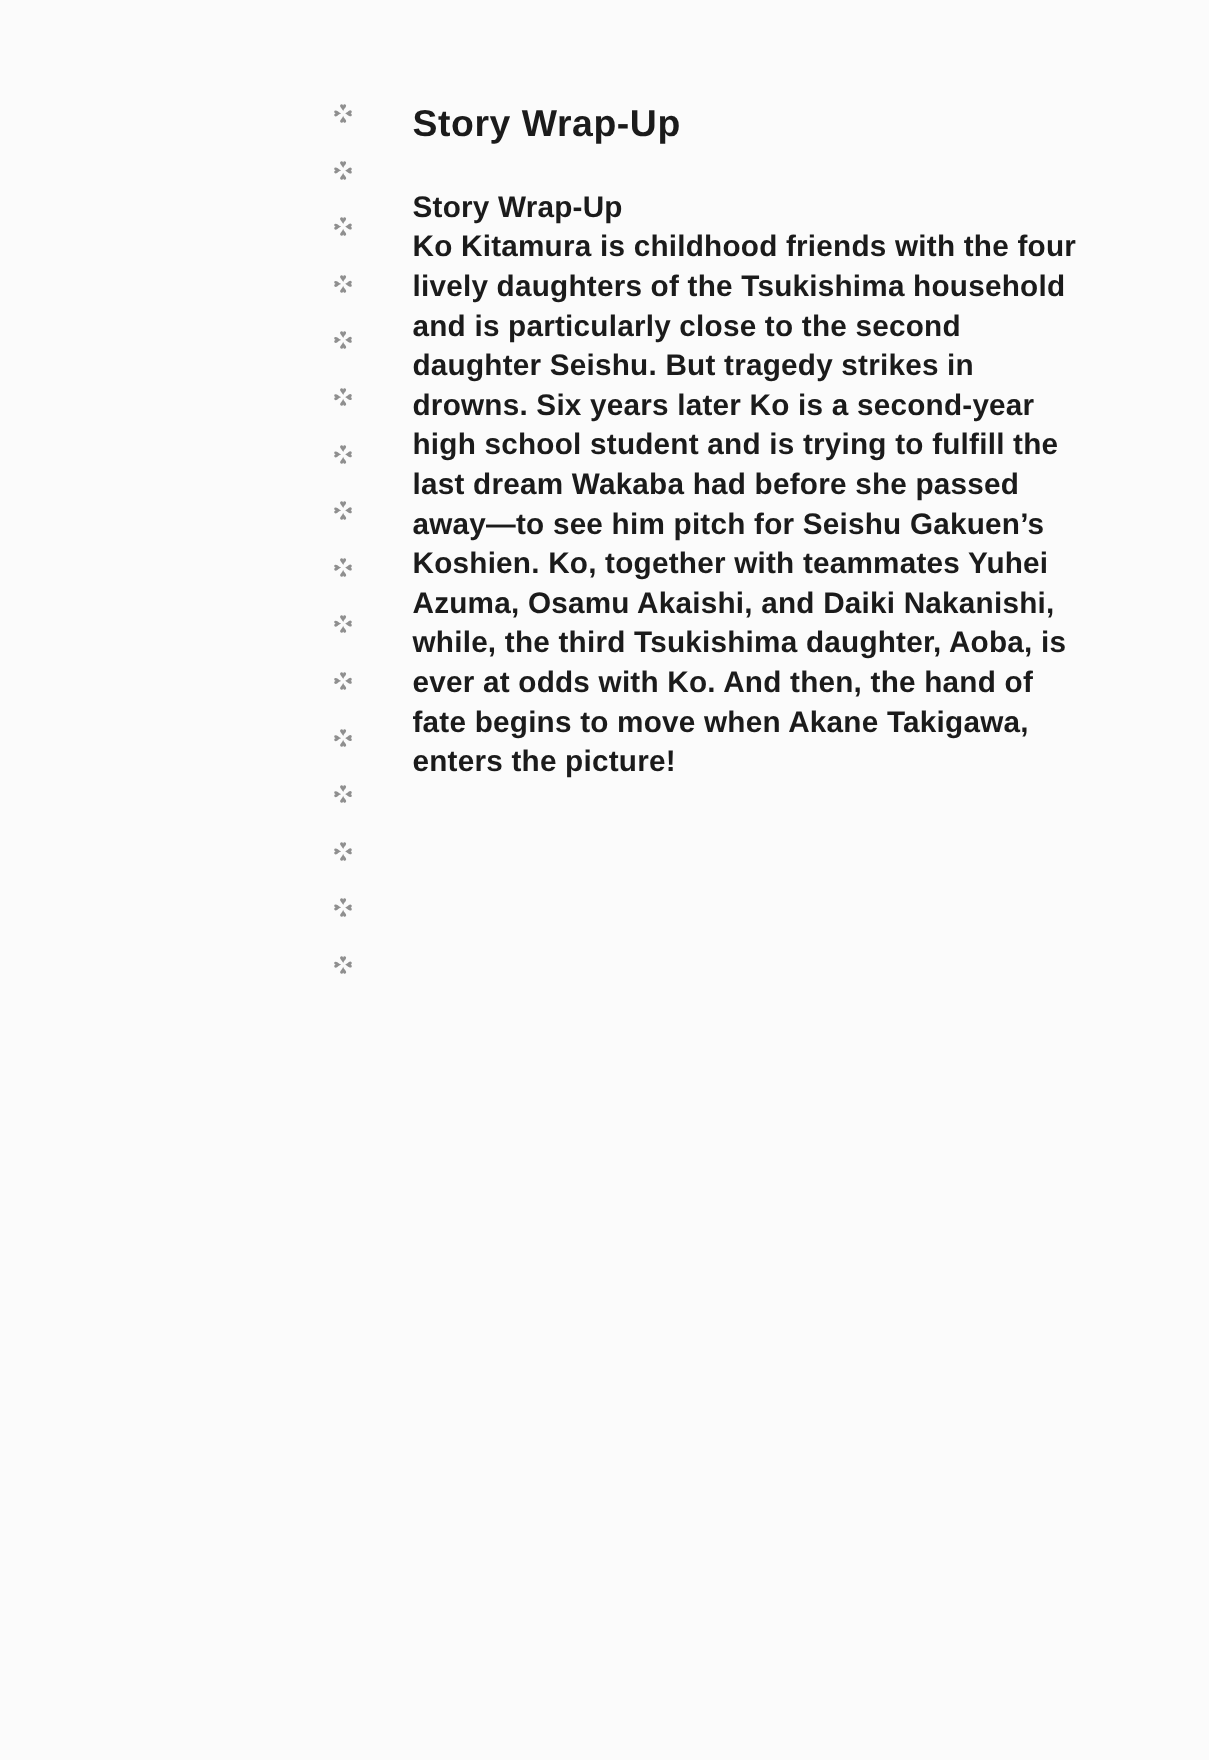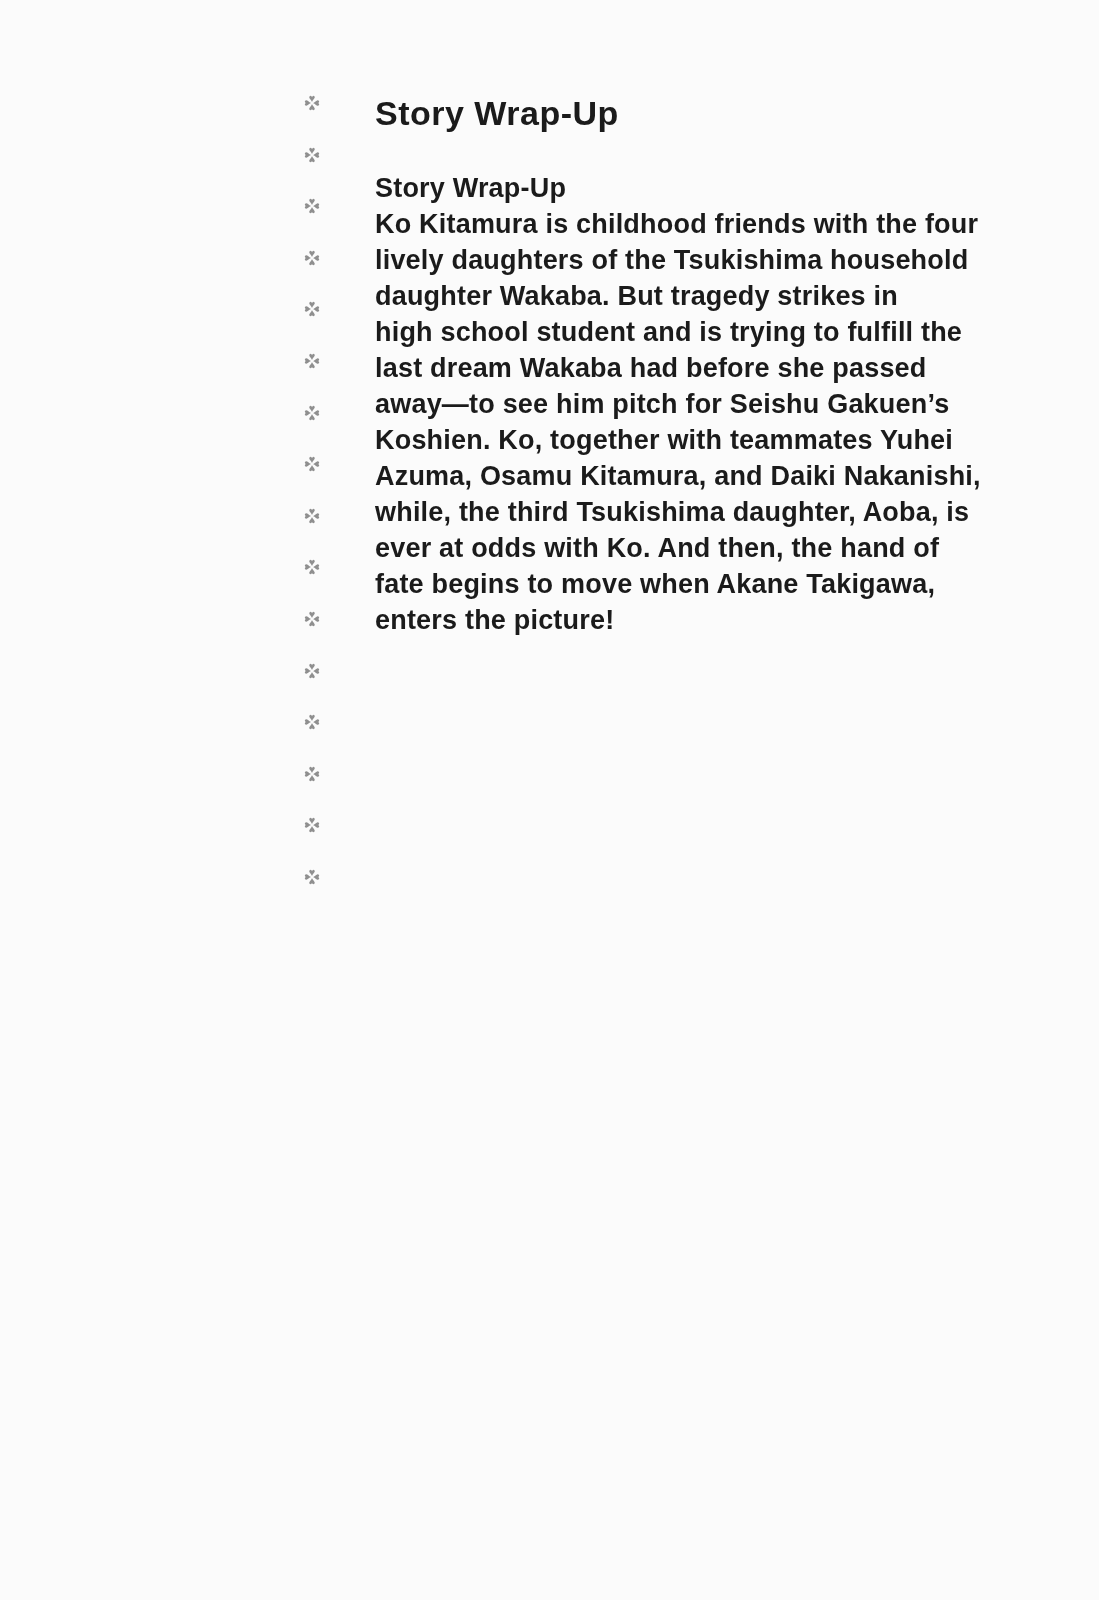--- a/index.html
+++ b/index.html
@@ -191,25 +191,27 @@
     <span class="petal p-left">♥</span>
   </span>
 </div>
 
   <h1 class="title">Story Wrap-Up</h1>
 
   <div class="body-text">
     <div class="body-line">Story Wrap-Up</div>
     <div class="body-line">Ko Kitamura is childhood friends with the four</div>
     <div class="body-line">lively daughters of the Tsukishima household</div>
-    <div class="body-line">daughter Wakaba. But tragedy strikes in</div>
+    <div class="body-line">and is particularly close to the second</div>
+    <div class="body-line">daughter Seishu. But tragedy strikes in</div>
+    <div class="body-line">drowns. Six years later Ko is a second-year</div>
     <div class="body-line">high school student and is trying to fulfill the</div>
     <div class="body-line">last dream Wakaba had before she passed</div>
     <div class="body-line">away—to see him pitch for Seishu Gakuen’s</div>
     <div class="body-line">Koshien. Ko, together with teammates Yuhei</div>
-    <div class="body-line">Azuma, Osamu Kitamura, and Daiki Nakanishi,</div>
+    <div class="body-line">Azuma, Osamu Akaishi, and Daiki Nakanishi,</div>
     <div class="body-line">while, the third Tsukishima daughter, Aoba, is</div>
     <div class="body-line">ever at odds with Ko. And then, the hand of</div>
     <div class="body-line">fate begins to move when Akane Takigawa,</div>
     <div class="body-line">enters the picture!</div>
   </div>
 
 </div>
 
 </body></html>

